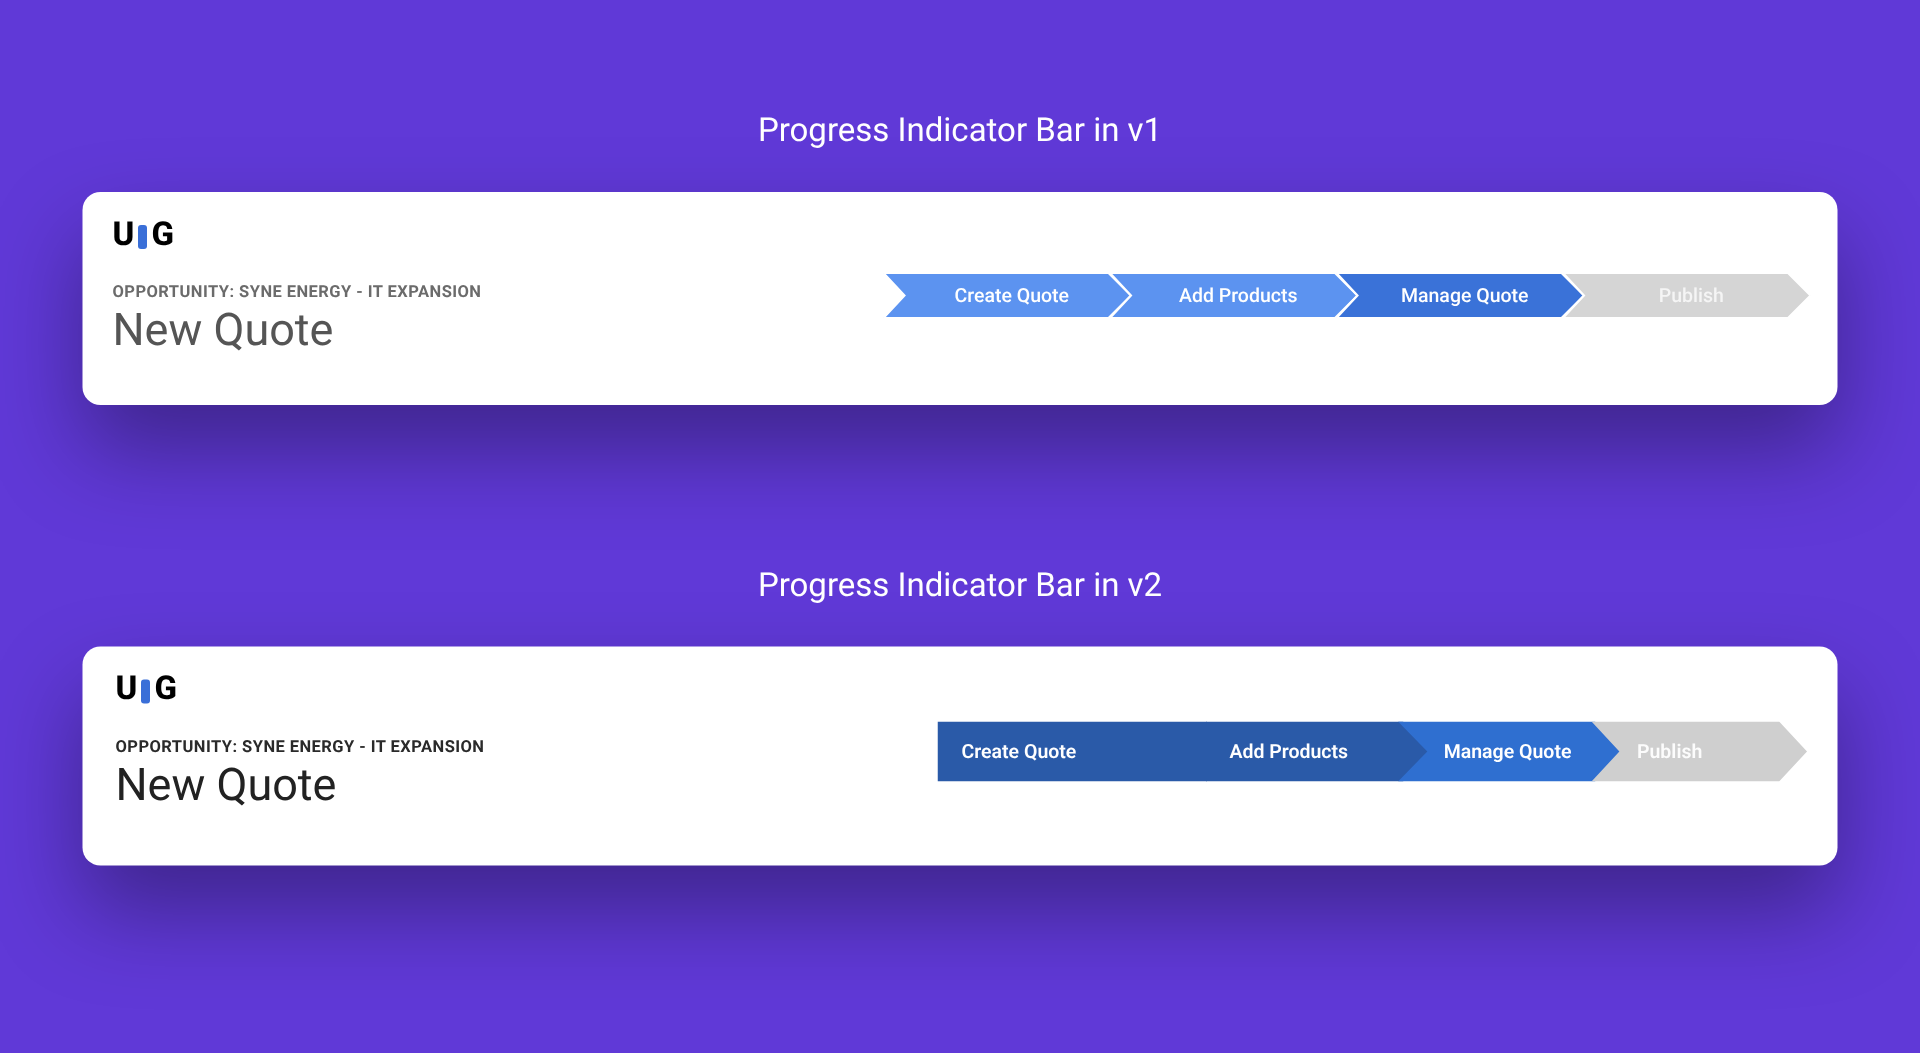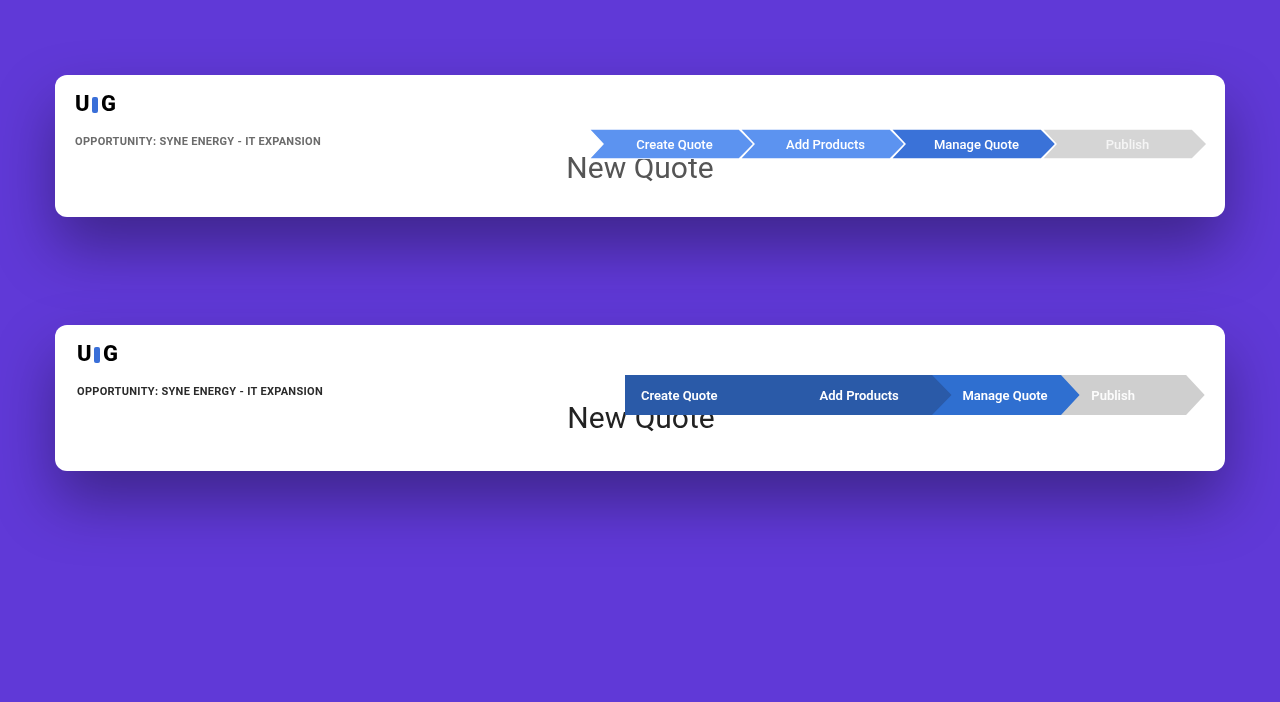--- a/index.html
+++ b/index.html
@@ -48,21 +48,20 @@
     letter-spacing: 0.3px;
     color: #6b6b6b;
     text-transform: uppercase;
   }
   .card-v2 .opportunity-label { color: #2a2a2a; }
   .page-title {
     font-size: 30px;
     font-weight: 400;
     color: #555;
     margin-top: 2px;
-    text-align: center;
   }
   .card-v2 .page-title { color: #222; font-size: 30px; }
 
   
   .progress-v1 {
     position: absolute;
     right: 18px;
     top: 54px;
     display: flex;
   }
@@ -111,20 +110,21 @@
     font-size: 13px;
     font-weight: 600;
     color: #fff;
   }
   .step-v2.disabled .label { color: #fff; opacity: 0.95; }
 </style>
 </head>
 <body>
 
 <div class="section-1">
+  <div class="section-title">Progress Indicator Bar in v1</div>
   <div class="card card-v1">
     <div class="logo">
       <span class="logo-u">U</span>
       <span class="logo-i"></span>
       <span class="logo-g">G</span>
     </div>
     <div class="header-block">
       <div class="opportunity-label">OPPORTUNITY: SYNE ENERGY - IT EXPANSION</div>
       <div class="page-title">New Quote</div>
     </div>
@@ -152,20 +152,21 @@
         <svg viewBox="0 0 165 30" preserveAspectRatio="none">
           <polygon points="0,0 150,0 165,15 150,30 0,30 14,15" fill="#d5d5d5" stroke="#fff" stroke-width="1.4"></polygon>
         </svg>
         <span class="label">Publish</span>
       </div>
     </div>
   </div>
 </div>
 
 <div class="section-2">
+  <div class="section-title">Progress Indicator Bar in v2</div>
   <div class="card card-v2">
     <div class="logo">
       <span class="logo-u">U</span>
       <span class="logo-i"></span>
       <span class="logo-g">G</span>
     </div>
     <div class="header-block">
       <div class="opportunity-label">OPPORTUNITY: SYNE ENERGY - IT EXPANSION</div>
       <div class="page-title">New Quote</div>
     </div>

